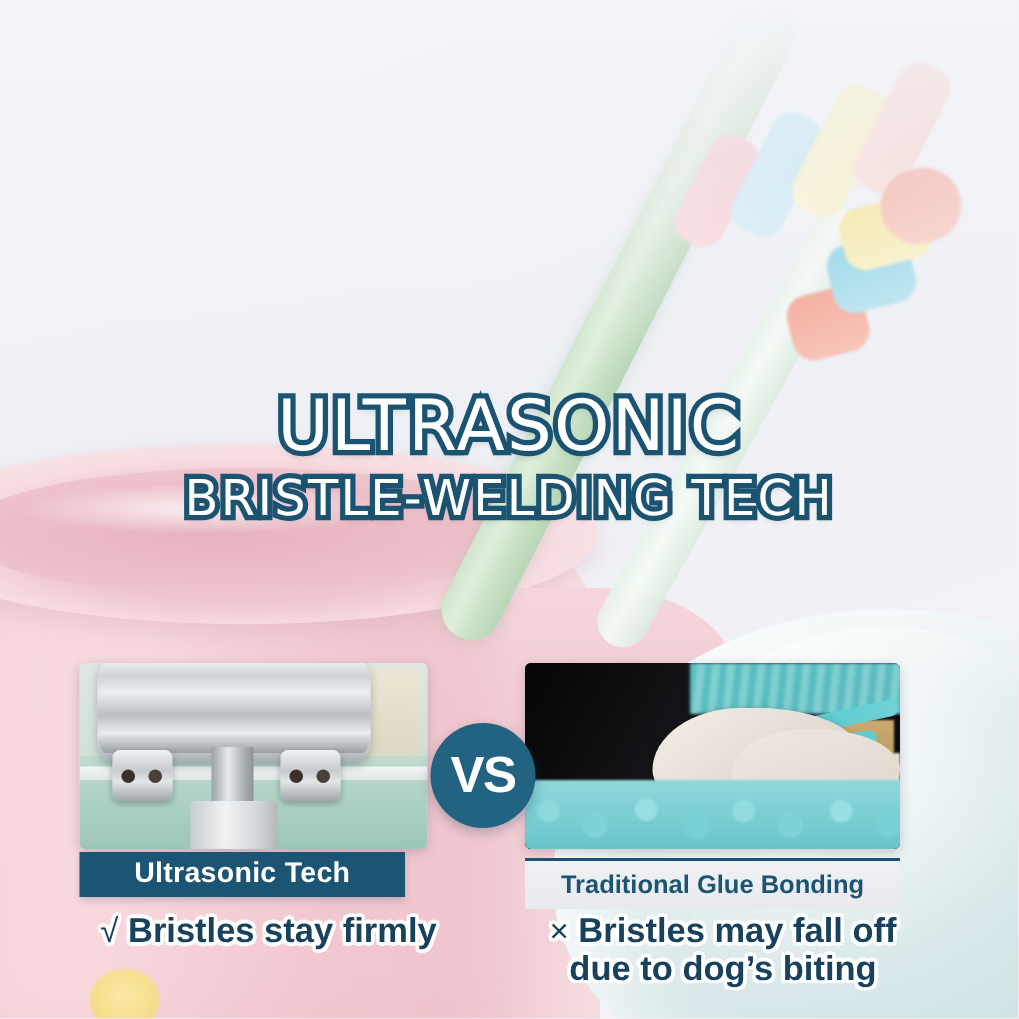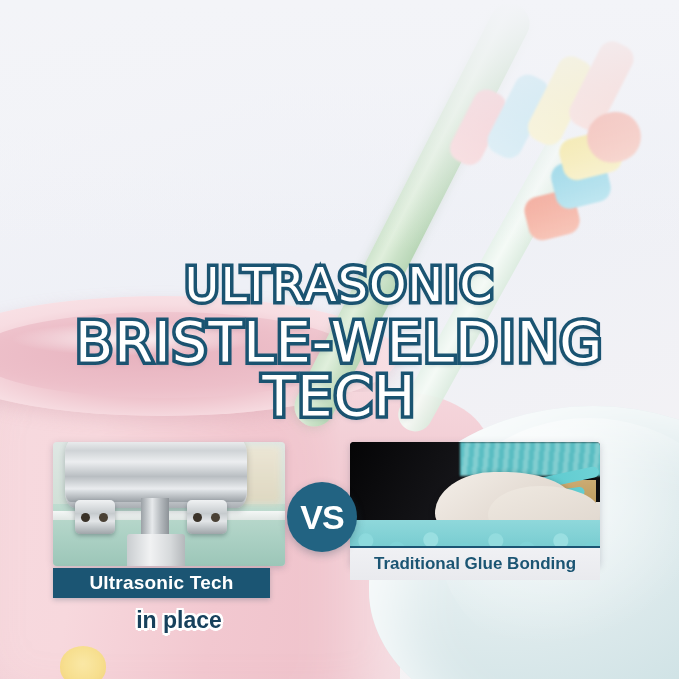--- a/index.html
+++ b/index.html
@@ -106,21 +106,21 @@
     display:block;
     font-family:"DejaVu Sans", sans-serif;
     font-weight:normal;
     color:#ffffff;
     letter-spacing:1.5px;
     -webkit-text-stroke:7px #1b5573;
     paint-order:stroke fill;
     text-shadow:0 3px 5px rgba(30,70,95,.25);
   }
   .headline .ln1{font-size:47px;}
-  .headline .ln2{font-size:55px;margin-top:8px;}
+  .headline .ln2{font-size:33px;margin-top:8px;}
 
   
   .panels{position:absolute;left:0;top:430px;width:679px;height:180px;}
 
   .panel{position:absolute;top:12px;}
   .panel.left{left:53px;width:232px;}
   .panel.right{left:350px;width:250px;}
 
   .photo{
     position:relative;width:100%;height:124px;overflow:hidden;
@@ -227,21 +227,21 @@
   .cap-left{
     position:absolute;left:53px;top:568px;width:217px;height:30px;
     background:#1b5573;display:flex;align-items:center;justify-content:center;
     box-shadow:0 2px 5px rgba(40,70,90,.25);
   }
   .cap-left span{
     color:#ffffff;font-weight:bold;font-size:19px;letter-spacing:.2px;
     font-family:"Liberation Sans", sans-serif;
   }
   .cap-right{
-    position:absolute;left:350px;top:546px;width:250px;height:32px;
+    position:absolute;left:350px;top:572px;width:250px;height:32px;
     background:linear-gradient(180deg,#f0f1f4,#e9eaee);
     border-top:2px solid #1b5573;
     display:flex;align-items:center;justify-content:center;
   }
   .cap-right span{
     color:#1b5573;font-weight:bold;font-size:17px;
     font-family:"Liberation Sans", sans-serif;
   }
 
   
@@ -353,17 +353,27 @@
   </div>
   <div class="cap-right">
     <span>Traditional Glue Bonding</span>
   </div>
 
   <div class="vs">
     <span>VS</span>
   </div>
 
   <div class="bullet b-left">
-    <span class="row2">in place</span>
-  </div>
-
+    <span class="row1">
+      <span class="mark">√</span>
+      <span>Bristles stay firmly</span>
+    </span>
+  </div>
+
+  <div class="bullet b-right">
+    <span class="row1">
+      <span class="mark">×</span>
+      <span>Bristles may fall off</span>
+    </span>
+    <span class="row2">due to dog’s biting</span>
+  </div>
 
 </div>
 
 </body></html>

